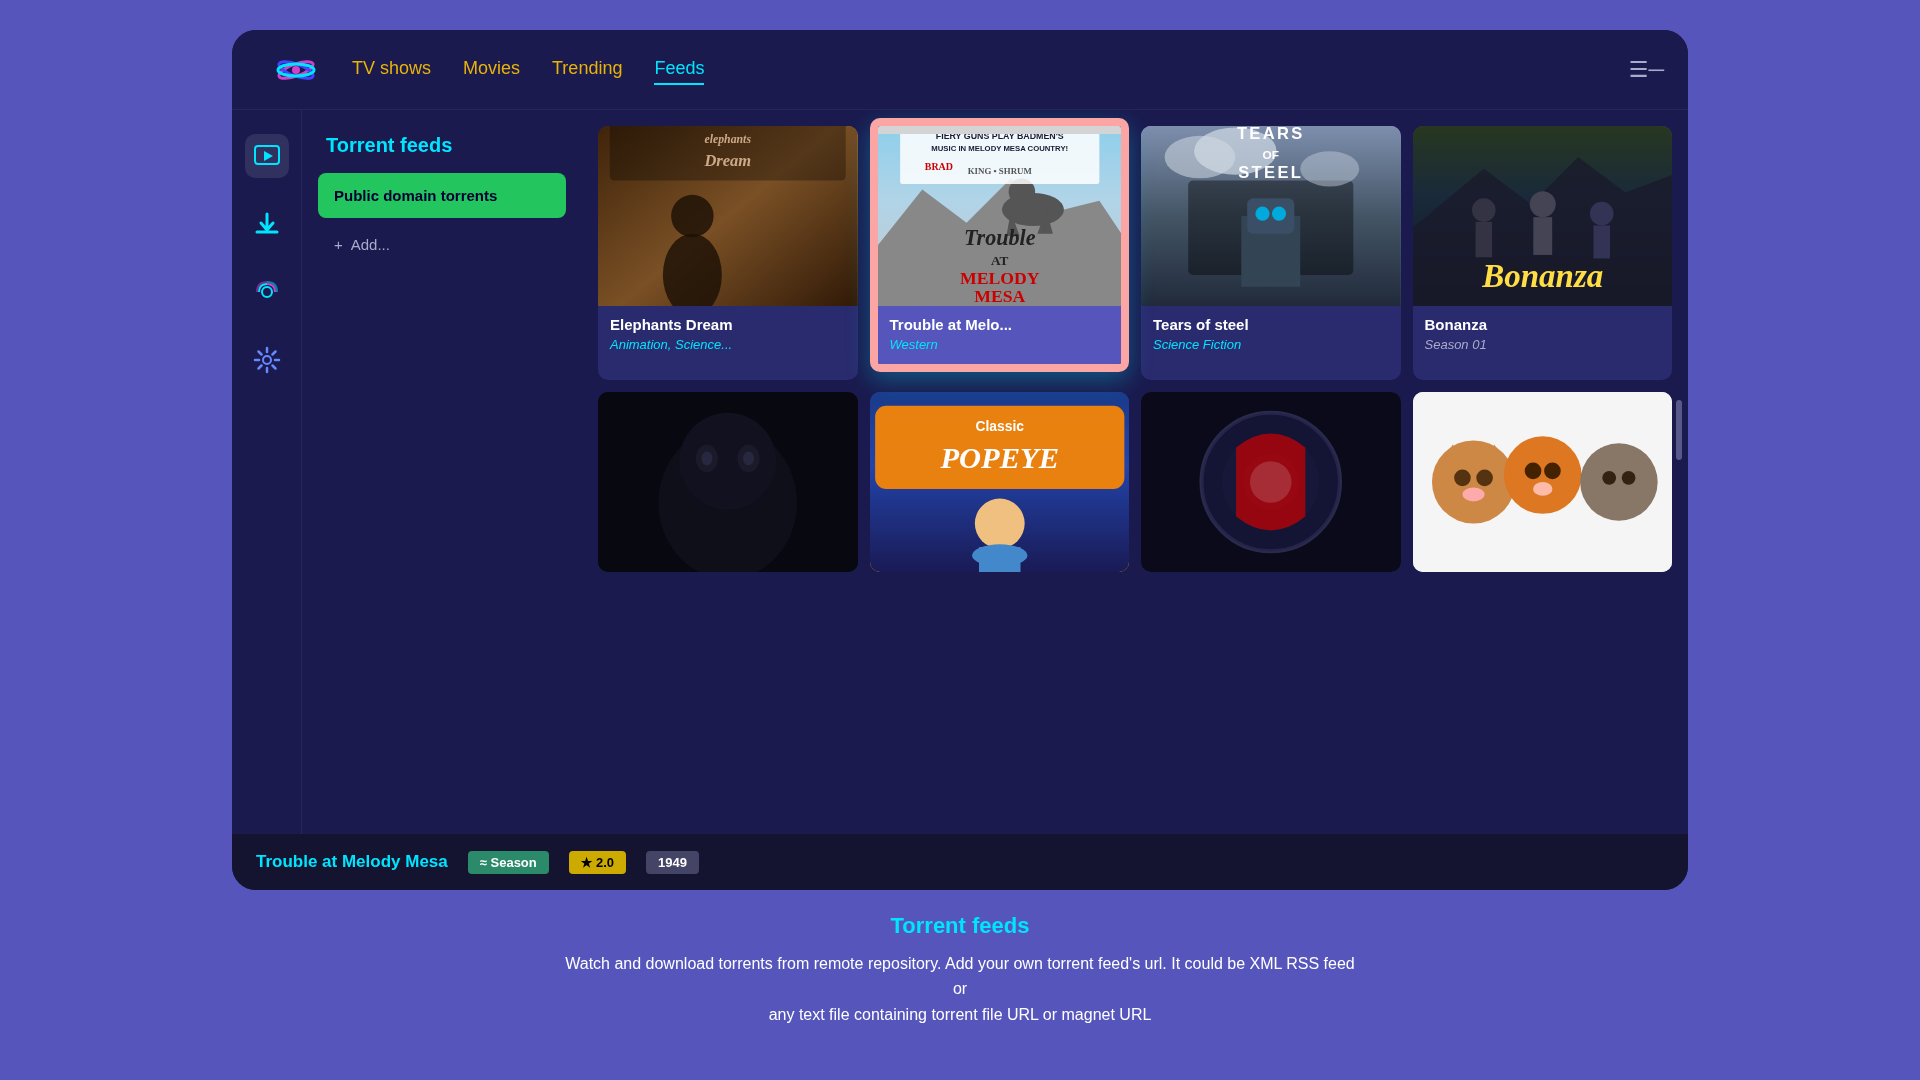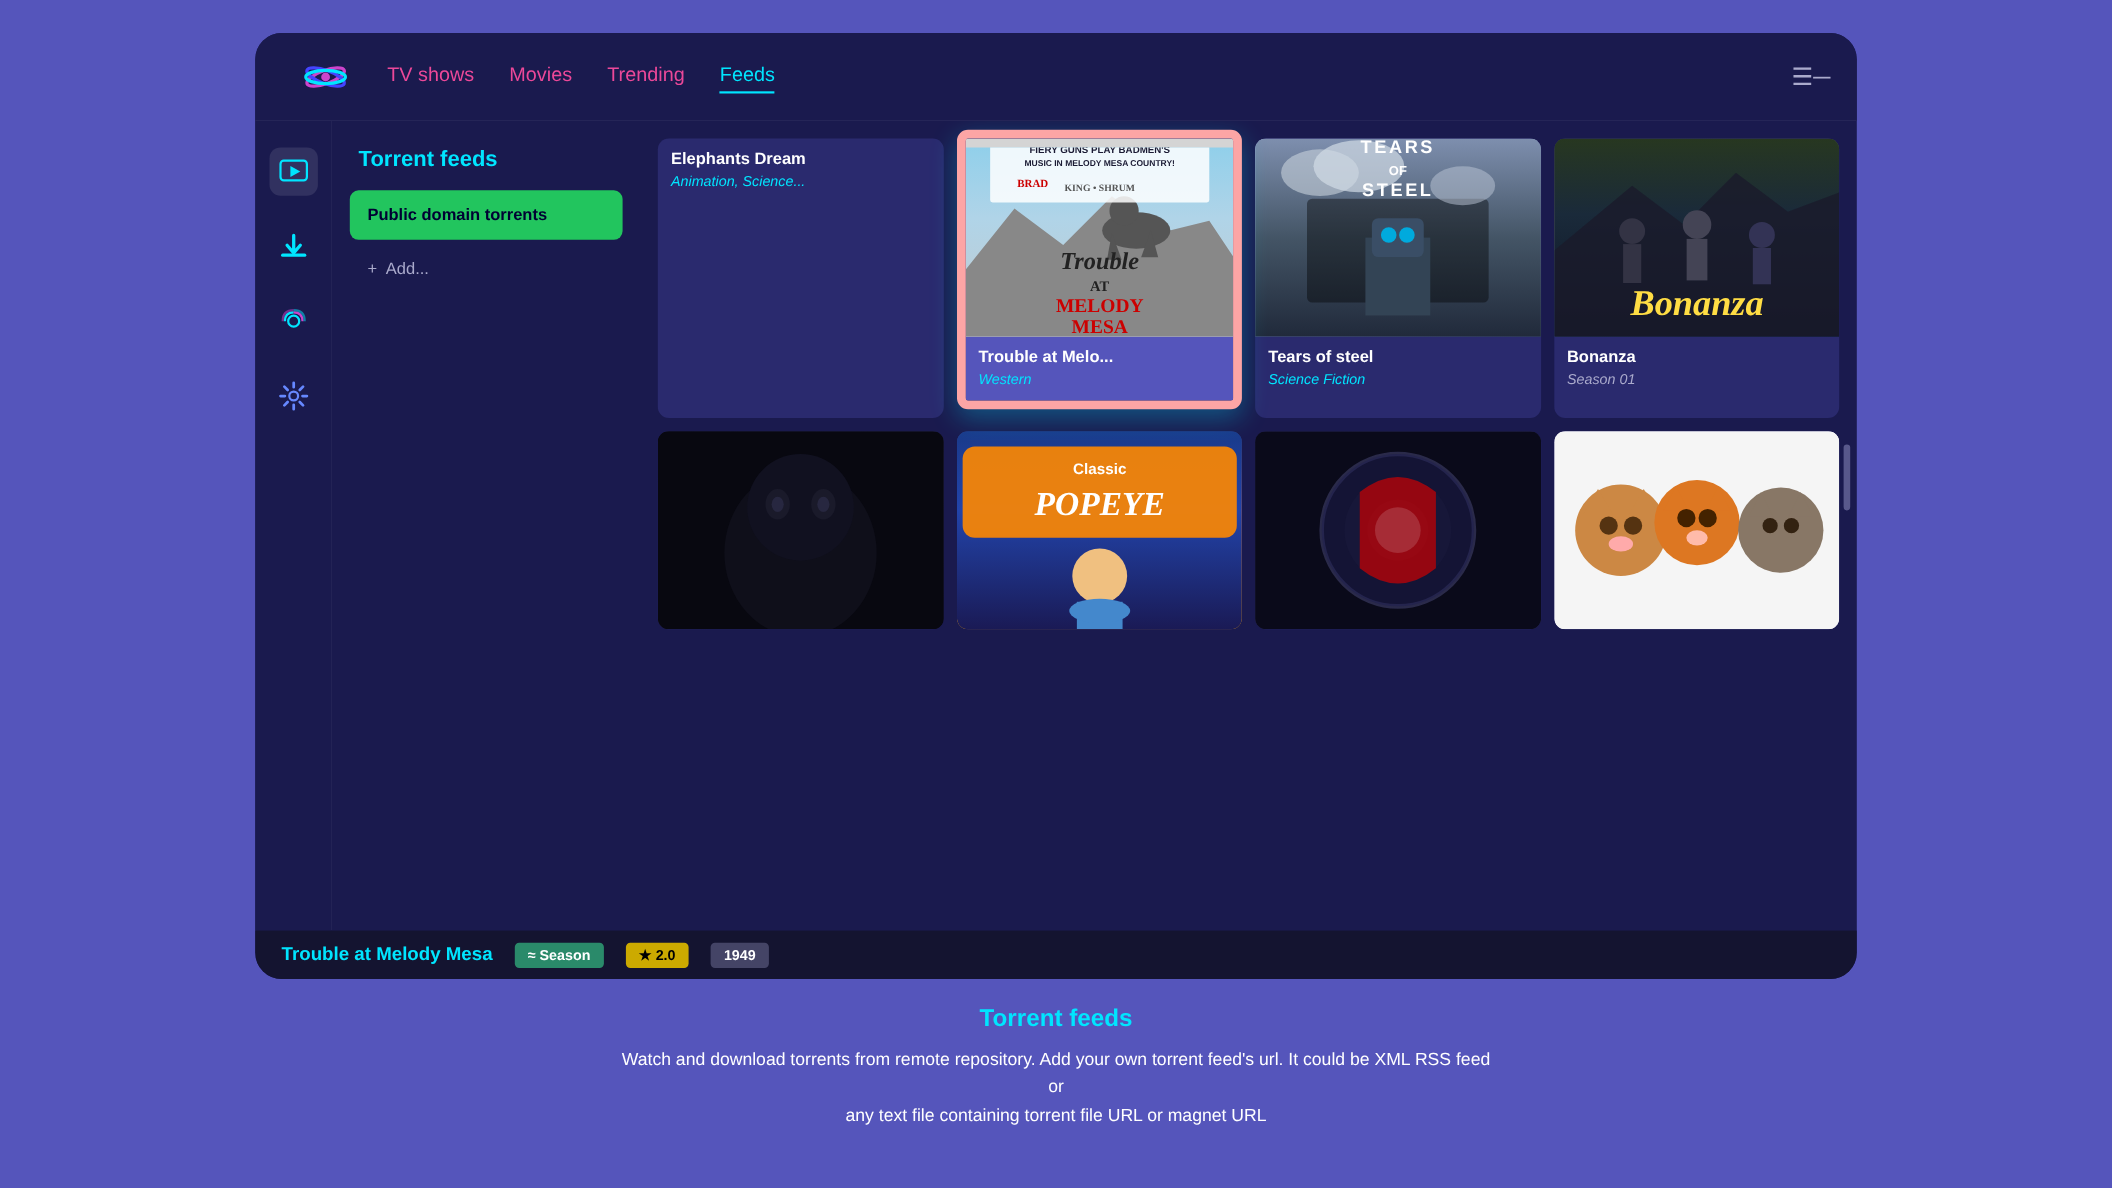--- a/index.html
+++ b/index.html
@@ -49,21 +49,21 @@
       height: 44px;
     }
 
     .nav-links {
       display: flex;
       gap: 32px;
       flex: 1;
     }
 
     .nav-link {
-      color: #ec4899;
+      color: #eab308;
       font-size: 18px;
       font-weight: 500;
       cursor: pointer;
       text-decoration: none;
       padding: 4px 0;
     }
 
     .nav-link.active {
       color: #00e5ff;
       border-bottom: 2px solid #00e5ff;
@@ -231,21 +231,21 @@
       background: linear-gradient(160deg, #1a1a3a 0%, #2a2a4a 100%);
     }
 
     
     .poster-fox {
       background: linear-gradient(180deg, #ffffff 0%, #f0f0f0 100%);
     }
 
     
     .bottom-bar {
-      height: 44px;
+      height: 56px;
       background: #141430;
       display: flex;
       align-items: center;
       padding: 0 24px;
       gap: 20px;
       flex-shrink: 0;
     }
 
     .bottom-title {
       color: #00e5ff;
@@ -419,20 +419,39 @@
           <span> Add...</span>
         </div>
       </div>
 
       <div class="grid-area">
         <div class="scroll-handle"></div>
 
         <div class="grid-row">
 
           <div class="card">
+            <div class="poster elephants-dream-art">
+              <svg width="100%" height="100%" viewBox="0 0 220 180" preserveAspectRatio="xMidYMid slice">
+                <defs>
+                  <linearGradient id="ed_bg" x1="0" y1="0" x2="1" y2="1">
+                    <stop offset="0%" stop-color="#3a2008"></stop>
+                    <stop offset="50%" stop-color="#7a5025"></stop>
+                    <stop offset="100%" stop-color="#2a1505"></stop>
+                  </linearGradient>
+                </defs>
+                <rect width="220" height="180" fill="url(#ed_bg)"></rect>
+
+                <ellipse cx="80" cy="140" rx="25" ry="35" fill="#1a0f05" opacity="0.8"></ellipse>
+                <circle cx="80" cy="90" r="18" fill="#1a0f05" opacity="0.8"></circle>
+
+                <rect x="10" y="10" width="200" height="50" fill="rgba(0,0,0,0.3)" rx="4"></rect>
+                <text x="110" y="28" text-anchor="middle" fill="#ccaa88" font-size="10" font-family="serif" font-style="italic">elephants</text>
+                <text x="110" y="48" text-anchor="middle" fill="#ccaa88" font-size="14" font-family="serif" font-style="italic">Dream</text>
+              </svg>
+            </div>
             <div class="card-info">
               <div class="card-title">Elephants Dream</div>
               <div class="card-sub cyan">Animation, Science...</div>
             </div>
           </div>
 
           <div class="card card-highlighted" style="border: 8px solid #fca5a5;">
             <div class="poster melody-mesa-art">
               <svg width="100%" height="100%" viewBox="0 0 220 195" preserveAspectRatio="xMidYMid slice">
                 <defs>

